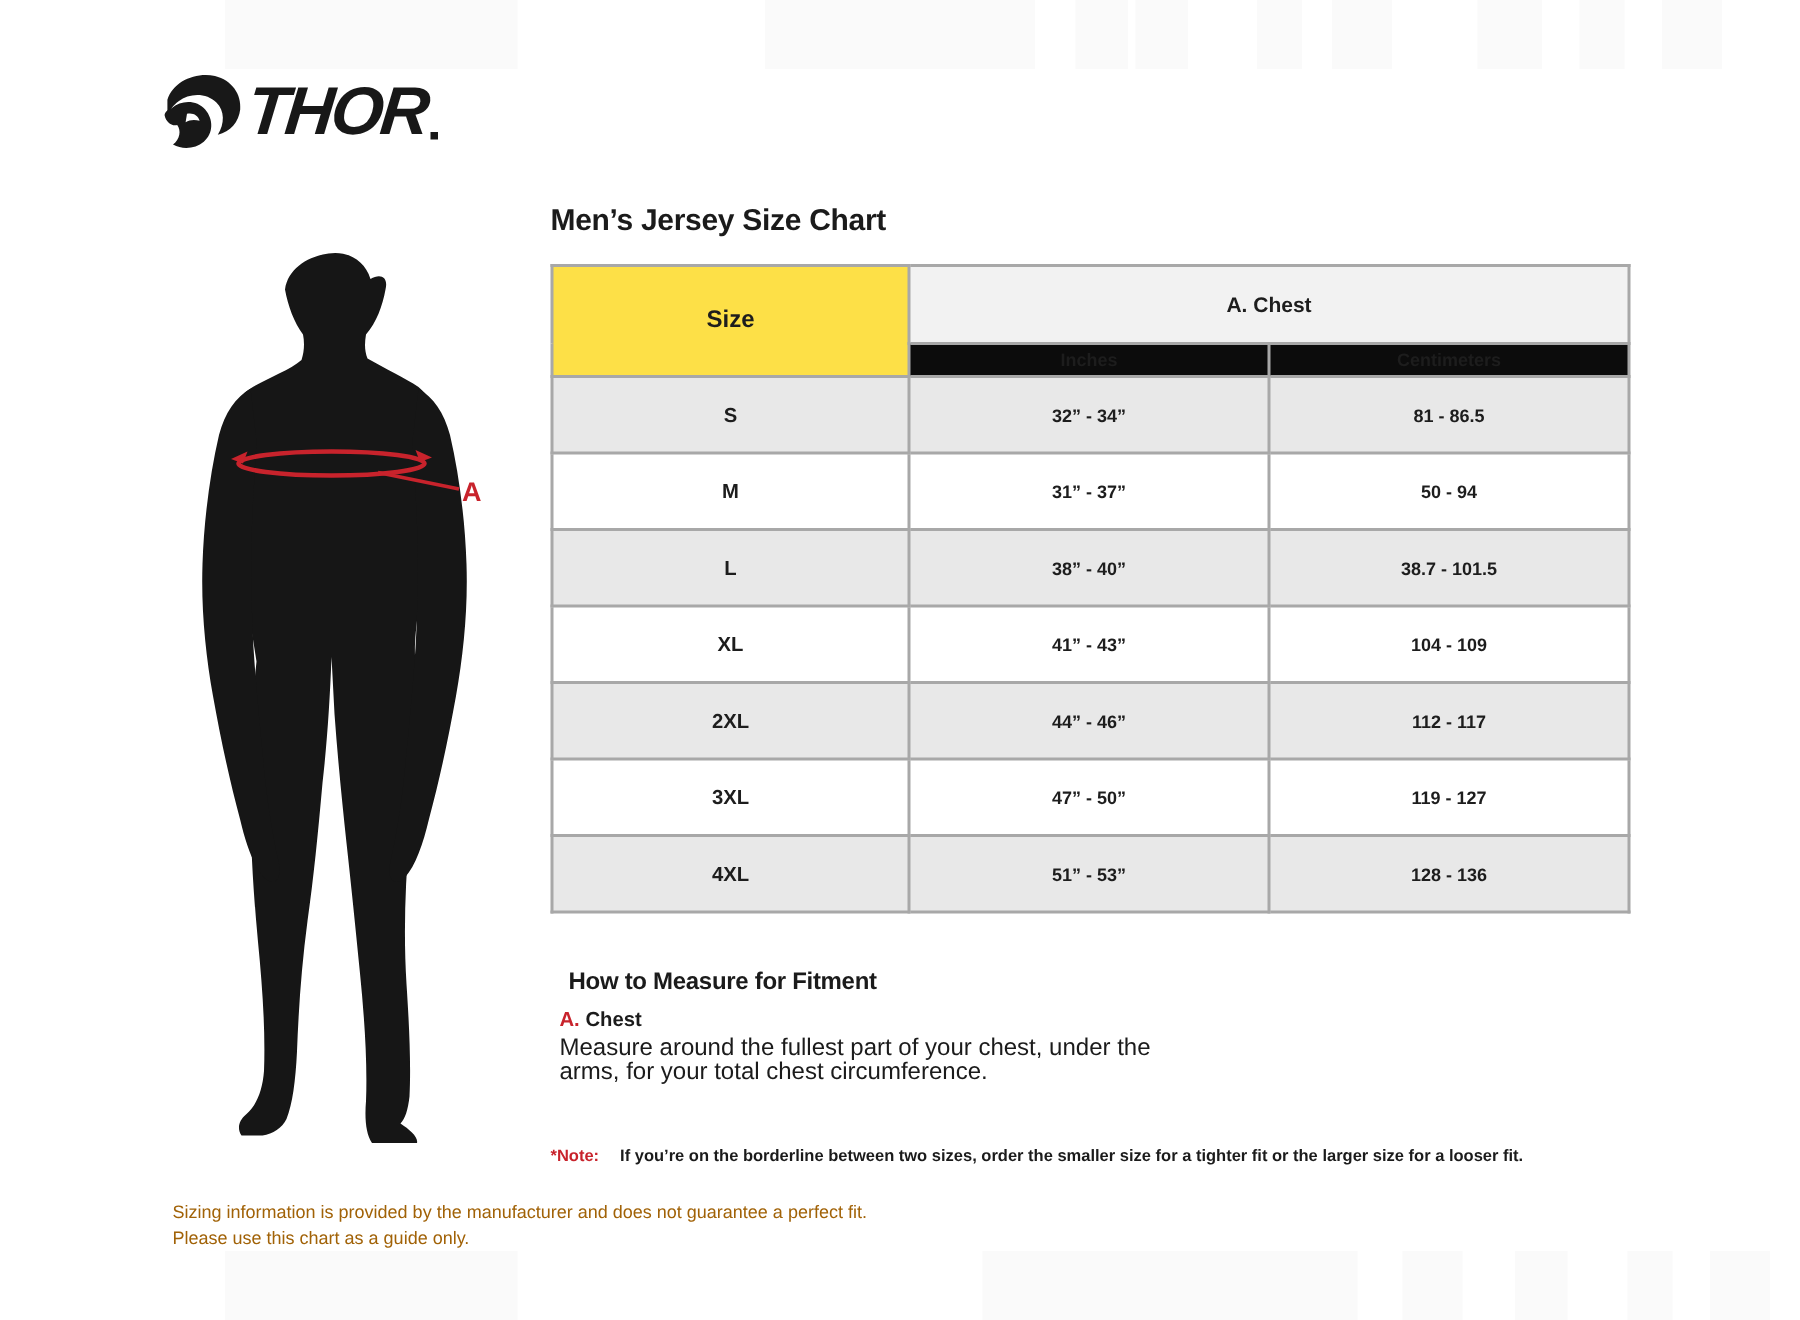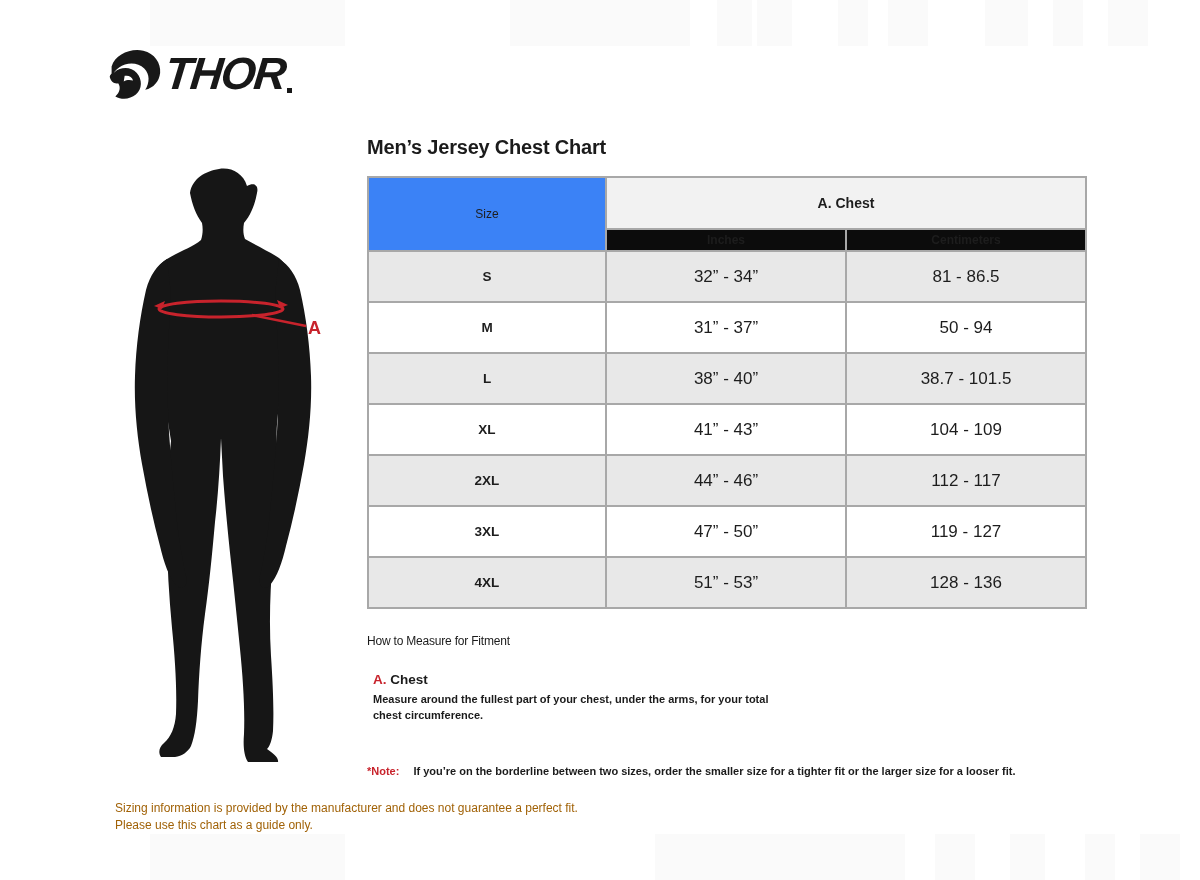--- a/index.html
+++ b/index.html
@@ -21,36 +21,36 @@
 
   
   .chart-title{position:absolute;left:367px;top:136px;margin:0;font-size:20px;font-weight:bold;
                letter-spacing:-0.2px;color:#1b1b1b;}
 
   
   .size-table{position:absolute;left:367px;top:176px;width:718px;border-collapse:collapse;
               table-layout:fixed;}
   .size-table th,.size-table td{border:2px solid #a8a8a8;text-align:center;padding:0;color:#1d1d1d;}
   .col-size{width:238px;} .col-in{width:240px;} .col-cm{width:240px;}
-  .size-head{background:#3b82f6;font-size:12px;font-weight:normal;}
+  .size-head{background:#fde047;font-size:16px;font-weight:bold;}
   .group-head{background:#f2f2f2;font-size:14px;font-weight:bold;height:50px;}
   .bar{background:#0c0c0c;color:#ffffff;font-size:12px;font-weight:bold;height:20px;}
   .size-table tbody tr{height:51px;}
   .size-table tbody tr:nth-child(odd){background:#e8e8e8;}
   .size-table tbody tr:nth-child(even){background:#ffffff;}
   .size-table tbody th{font-size:13.5px;font-weight:bold;}
-  .size-table tbody td{font-size:17px;font-weight:normal;margin-left:48px;}
+  .size-table tbody td{font-size:12px;font-weight:bold;margin-left:48px;}
 
   
-  .howto-title{position:absolute;left:367px;top:634px;margin:0;font-size:12px;font-weight:normal;
+  .howto-title{position:absolute;left:367px;top:634px;margin:12px;font-size:16px;font-weight:bold;
                letter-spacing:-0.2px;color:#1b1b1b;}
   .measure-item{position:absolute;left:373px;top:672px;width:405px;}
   .measure-name{font-size:13.5px;font-weight:bold;color:#1b1b1b;}
   .red{color:#c8232c;}
-  .measure-desc{margin:4px 0 0;font-size:11px;line-height:16px;color:#1b1b1b;font-weight:bold;}
+  .measure-desc{margin:4px 0 0;font-size:16px;line-height:16px;color:#1b1b1b;}
 
   
   .note{position:absolute;left:367px;top:765px;margin:0;font-size:11px;font-weight:bold;color:#1b1b1b;}
   .note-label{margin-right:14px;}
 
   
   .disclaimer{position:absolute;left:115px;top:800px;font-size:12px;line-height:17px;color:#a16207;}
 </style>
 </head>
 <body>
@@ -91,21 +91,21 @@
     </g>
     <g>
       <ellipse cx="97" cy="143" rx="62" ry="8" fill="none" stroke="#c8232c" stroke-width="3"></ellipse>
       <path d="M30,140 l11,-5 -3,8 z" fill="#c8232c"></path>
       <path d="M164,139 l-11,-5 3,8 z" fill="#c8232c"></path>
       <line x1="128" y1="149" x2="182" y2="160" stroke="#c8232c" stroke-width="2.5"></line>
       <text x="184" y="168" fill="#c8232c" font-size="18" font-weight="bold" font-family="Liberation Sans, sans-serif">A</text>
     </g>
   </svg>
 
-  <h1 class="chart-title">Men’s Jersey Chest Chart</h1>
+  <h1 class="chart-title">Men’s Jersey Size Chart</h1>
 
   <table class="size-table">
     <colgroup>
         <col class="col-size">
         <col class="col-in">
         <col class="col-cm">
       </colgroup>
     <thead>
       <tr>
         <th class="size-head" rowspan="2">Size</th>

